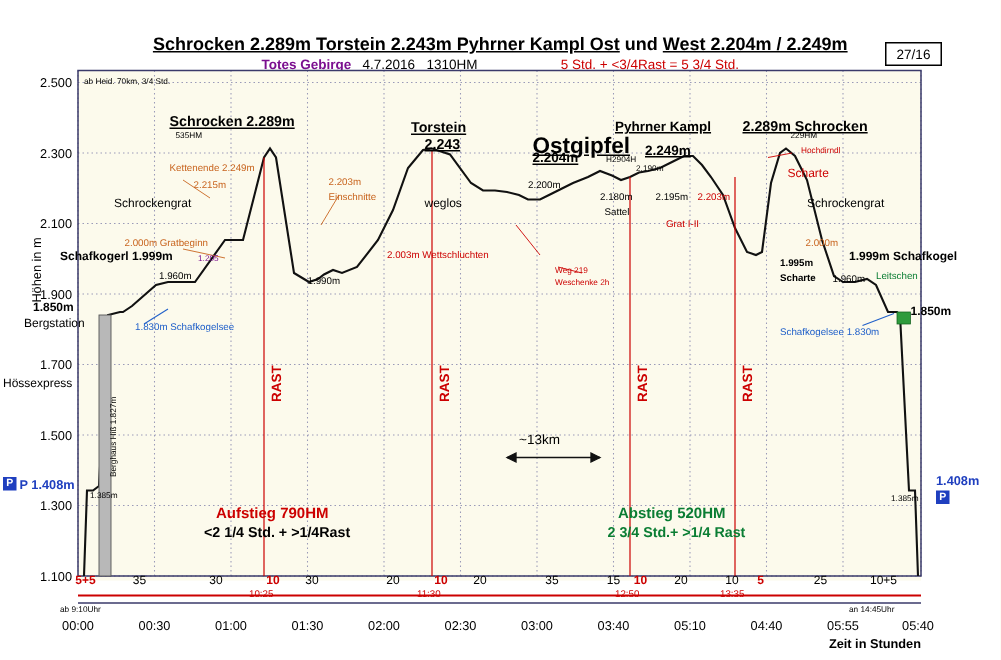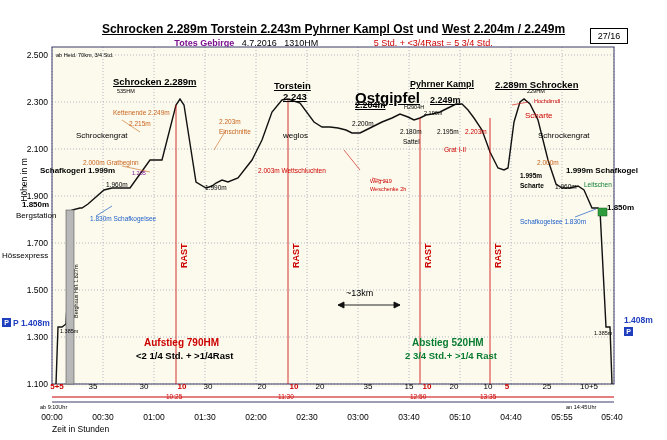--- a/index.html
+++ b/index.html
@@ -18,21 +18,21 @@
   
   #badge{top:28px;left:590px;width:36px;height:14px;border:1px solid #000;background:#fff;font-size:9px;
          text-align:center;line-height:14px;color:#000;}
   #plotbg{left:52px;top:47px;width:562px;height:340px;background:#fcfaec;}
 
   .ylab{position:absolute;left:6px;width:42px;text-align:right;font-size:8.5px;color:#000;}
   .xlab{position:absolute;width:40px;text-align:center;font-size:8.5px;color:#000;}
 
   #ytitle{left:-16px;top:175px;width:80px;text-align:center;font-size:8.5px;color:#000;
           transform:rotate(-90deg);transform-origin:50% 50%;}
-  #xtitle{left:52px;top:424px;width:562px;text-align:left;font-size:8.5px;color:#000;}
+  #xtitle{left:52px;top:424px;width:562px;text-align:right;font-size:8.5px;color:#000;font-weight:bold;}
   .seg{position:absolute;top:382px;font-size:8px;color:#000;text-align:center;width:26px;}
   .seg.red{color:#cc0000;font-weight:bold;}
 
   
   svg{position:absolute;left:0;top:0;overflow:visible;}
 
   
   .t{position:absolute;font-size:8px;color:#000;white-space:nowrap;}
   .t.b{font-weight:bold;}
   .t.u{text-decoration:underline;}

